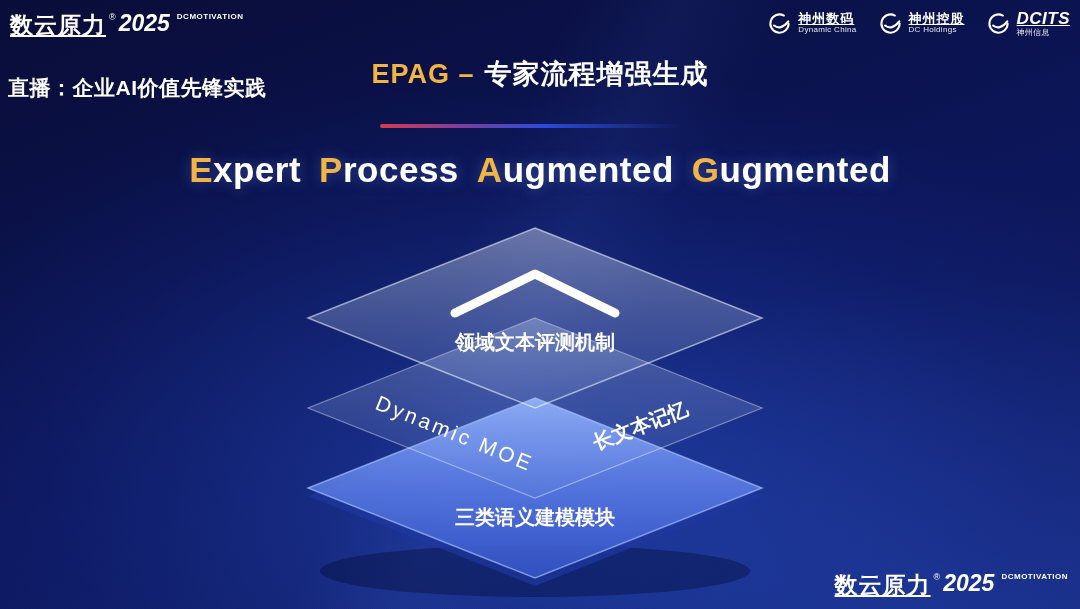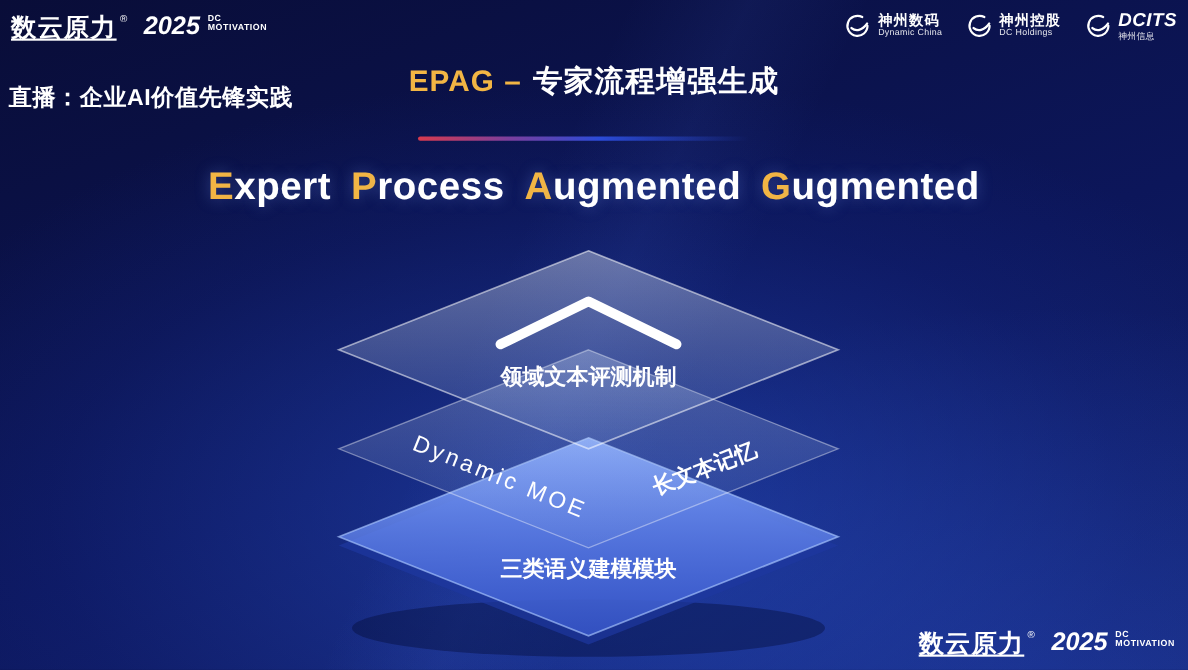--- a/index.html
+++ b/index.html
@@ -18,22 +18,22 @@
       linear-gradient(115deg, transparent 42%, rgba(90,130,255,0.07) 50%, transparent 58%),
       radial-gradient(900px 520px at 50% 78%, rgba(45,90,220,0.45), rgba(25,50,160,0.18) 55%, rgba(0,0,0,0) 78%),
       radial-gradient(1100px 600px at 88% 105%, rgba(45,85,210,0.35), rgba(0,0,0,0) 60%),
       linear-gradient(160deg, #090d38 0%, #0c165a 55%, #14246f 100%);
   }
 
   
   .brand { display: flex; align-items: flex-start; gap: 3px; }
   .brand-name { font-size: 23px; font-weight: 900; letter-spacing: 1px; text-decoration: underline; }
   .brand-reg { font-size: 9px; position: relative; top: 2px; }
-  .brand-year { font-size: 23px; font-weight: 800; font-style: italic; margin-left: 12px; }
-  .brand-stack { display: flex; flex-direction: column; justify-content: center; margin-left: 4px; line-height: 1.05; padding-top: 3px; }
+  .brand-year { font-size: 23px; font-weight: 800; font-style: italic; margin-left: 0; }
+  .brand-stack { display: flex; flex-direction: row; justify-content: center; margin-left: 4px; line-height: 1.05; padding-top: 3px; }
   .brand-stack span { font-size: 8px; font-weight: 700; letter-spacing: 0.5px; }
   .brand-topleft { position: absolute; top: 10px; left: 10px; }
   .brand-bottomright { position: absolute; bottom: 8px; right: 12px; }
 
   
   .live-label {
     position: absolute; top: 74px; left: 8px;
     font-size: 21px; font-weight: 800; letter-spacing: 0.5px;
   }
   .epag-title {
@@ -45,21 +45,21 @@
     position: absolute; top: 124px; left: 380px; width: 300px; height: 4px;
     background: linear-gradient(90deg, #d83a4e 0%, #7a3f9e 28%, #2b4bd8 55%, rgba(43,75,216,0.0) 100%);
     border-radius: 2px;
   }
 
   
   .partners { position: absolute; top: 10px; right: 10px; display: flex; gap: 20px; align-items: center; }
   .partner { display: flex; align-items: center; gap: 5px; }
   .p-icon { width: 27px; height: 27px; }
   .p-text { display: flex; flex-direction: column; line-height: 1.1; }
-  .p-name { font-size: 13px; font-weight: 700; letter-spacing: 1px; }
+  .p-name { font-size: 13px; font-weight: 700; letter-spacing: 1px; text-decoration: underline; }
   .p-name.latin { font-style: italic; font-size: 17px; letter-spacing: 0.5px; }
   .p-sub { font-size: 8px; opacity: 0.9; letter-spacing: 0.3px; }
 
   
   .heading {
     position: absolute; top: 150px; left: 0; width: 100%;
     text-align: center; font-size: 35px; font-weight: 700; letter-spacing: 0.5px;
     text-shadow: 0 0 14px rgba(120,160,255,0.35);
   }
   .heading .word { margin: 15px 9px; }

